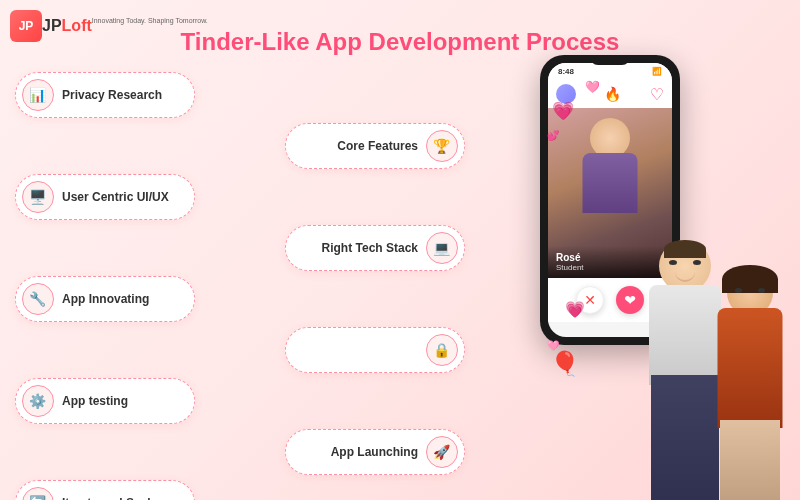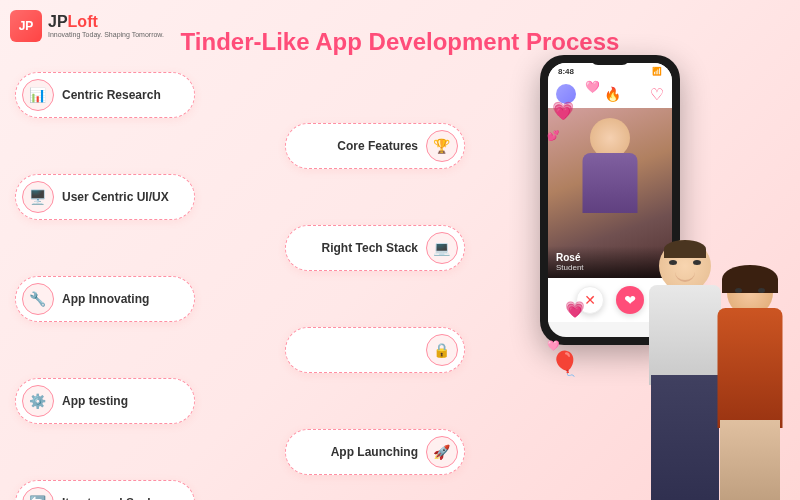--- a/index.html
+++ b/index.html
@@ -12,37 +12,36 @@
       position: relative;
     }
 
     
     .logo {
       position: absolute;
       top: 10px;
       left: 10px;
       display: flex;
       align-items: center;
-      gap: 6px;
     }
     .logo-icon {
       width: 32px;
       height: 32px;
       background: linear-gradient(135deg, #ff6b6b, #ff4444);
       border-radius: 6px;
       display: flex;
       align-items: center;
       justify-content: center;
       color: white;
       font-weight: bold;
       font-size: 12px;
     }
     .logo-text {
       display: flex;
-      flex-direction: column;
+      flex-direction: row;
       line-height: 1.1;
     }
     .logo-title {
       font-size: 16px;
       font-weight: bold;
       color: #333;
     }
     .logo-title span { color: #ff4444; }
     .logo-subtitle {
       font-size: 7px;
@@ -258,21 +257,21 @@
   </div>
 </div>
 
 <div class="main-title">Tinder-Like App Development Process</div>
 
 <div class="steps-container">
 
   <div class="step-row left-align">
     <div class="step-pill">
       <div class="step-icon">📊</div>
-      <span class="step-label">Centric Research</span>
+      <span class="step-label">Privacy Research</span>
     </div>
   </div>
 
   <div class="step-row right-align">
     <div class="step-pill right">
       <div class="step-icon">🏆</div>
       <span class="step-label">Core Features</span>
     </div>
   </div>
 

